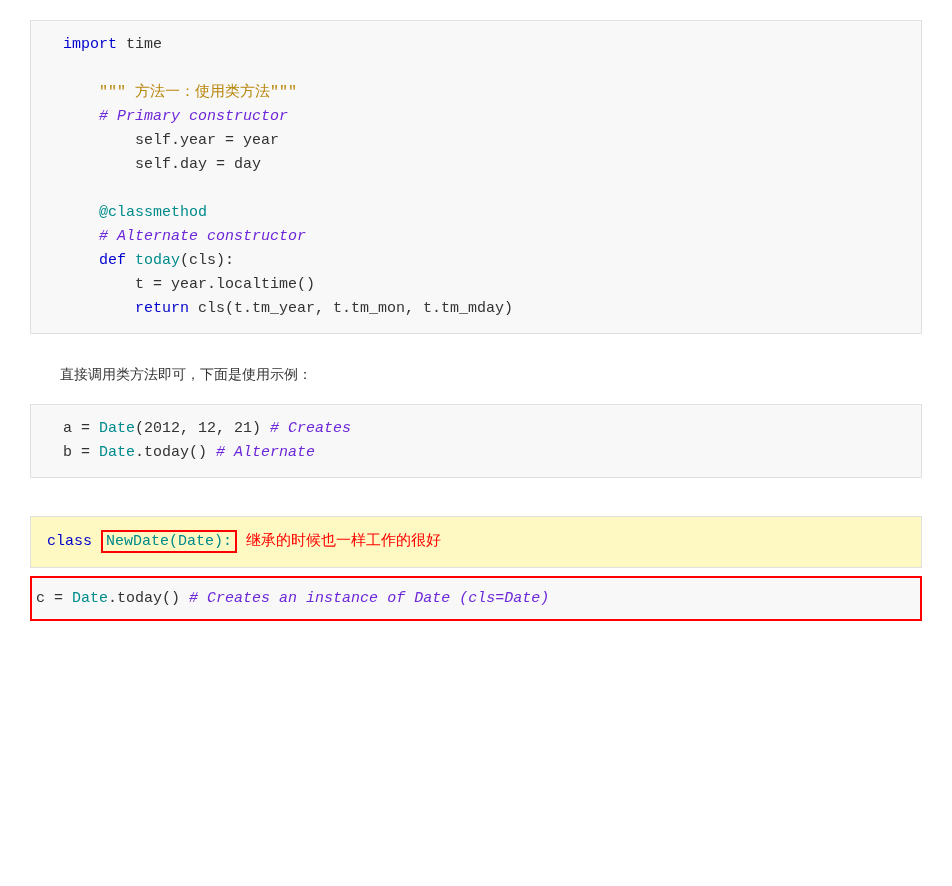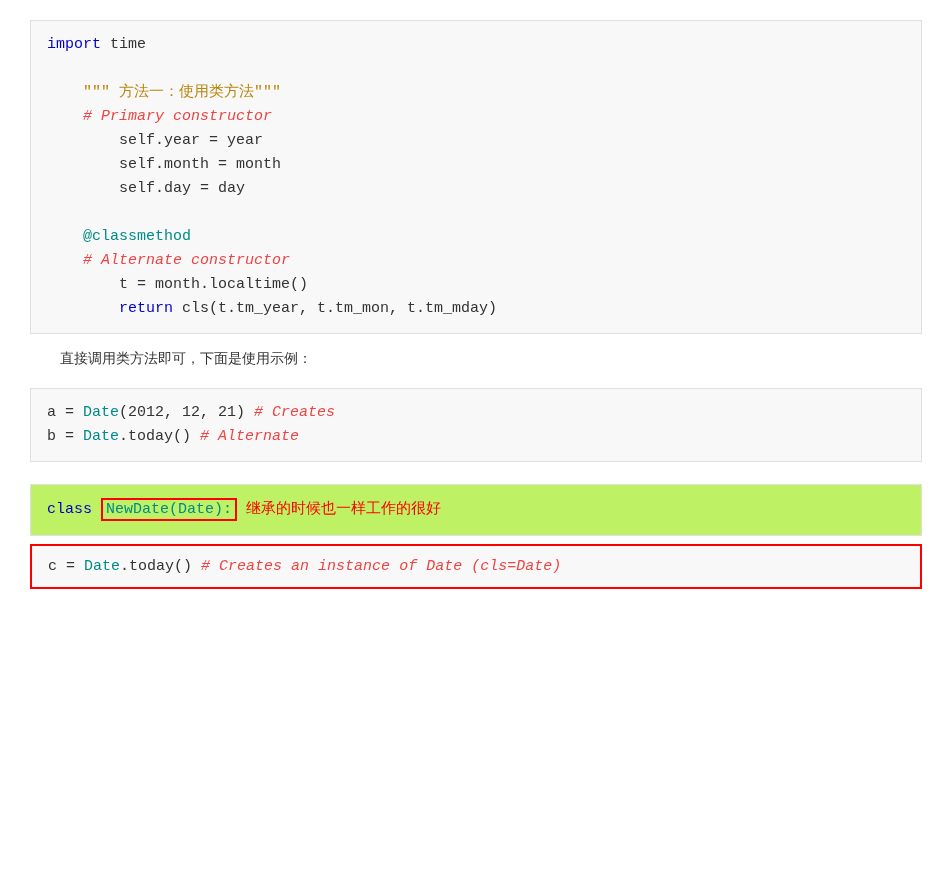--- a/index.html
+++ b/index.html
@@ -14,84 +14,84 @@
       font-size: 15px;
       width: 952px;
       min-height: 886px;
       padding: 20px 30px;
       color: #333;
     }
 
     .code-block {
       background: #f8f8f8;
       border: 1px solid #e0e0e0;
-      padding: 12px 16px;
-      margin-bottom: 6px;
+      padding: 12px 32px;
+      margin-bottom: 22px;
       font-family: 'Courier New', Courier, monospace;
       font-size: 15px;
       line-height: 1.6;
     }
 
     .prose {
       font-family: 'SimSun', 'STSong', serif;
       font-size: 14px;
       color: #333;
       padding: 10px 30px;
       margin-bottom: 10px;
     }
 
     
     .kw { color: #0000cd; } 
     .cn { color: #008b8b; } 
     .fn { color: #008b8b; } 
-    .cm { color: #ef4444; font-style: italic; } 
+    .cm { color: #6d28d9; font-style: italic; } 
     .str { color: #b8860b; } 
     .dec { color: #008b8b; } 
     .plain { color: #333; }
 
     .code-line {
       display: block;
       white-space: pre;
     }
 
     .last-code-block {
-      background: #bef264;
+      background: #fef9c3;
       border: 1px solid #e0e0e0;
       padding: 12px 16px;
       margin-bottom: 8px;
       font-family: 'Courier New', Courier, monospace;
       font-size: 15px;
       line-height: 1.7;
     }
 
     .bottom-lines-block {
       background: #f8f8f8;
       border: 2px solid #ff0000;
-      padding: 8px 16px;
+      padding: 8px 4px;
       margin-top: 6px;
       font-family: 'Courier New', Courier, monospace;
       font-size: 15px;
       line-height: 1.7;
     }
   </style>
 </head>
 <body>
 
 <div class="code-block">
   <span class="code-line"><span class="kw">import</span><span class="plain"> time</span></span>
   <span class="code-line">&nbsp;</span>
   <span class="code-line"><span class="str">    """ 方法一：使用类方法"""</span></span>
   <span class="code-line"><span class="cm">    # Primary constructor</span></span>
   <span class="code-line"><span class="plain">        self.year = year</span></span>
-  <span class="code-line"><span class="plain">        self.month = month</span></span>
   <span class="code-line"><span class="plain">        self.day = day</span></span>
   <span class="code-line">&nbsp;</span>
   <span class="code-line"><span class="plain">    </span><span class="dec">@classmethod</span></span>
   <span class="code-line"><span class="cm">    # Alternate constructor</span></span>
-  <span class="code-line"><span class="plain">        t = month.localtime()</span></span>
+  <span class="code-line"><span class="plain">    </span><span class="kw">def</span><span class="plain"> </span><span class="fn">today</span><span class="plain">(cls):</span></span>
+  <span class="code-line"><span class="plain">        t = year.localtime()</span></span>
   <span class="code-line"><span class="plain">        </span><span class="kw">return</span><span class="plain"> cls(t.tm_year, t.tm_mon, t.tm_mday)</span></span>
 </div>
 
 <div class="prose">直接调用类方法即可，下面是使用示例：</div>
 
 <div class="code-block">
   <span class="code-line"><span class="plain">a = </span><span class="cn">Date</span><span class="plain">(2012, 12, 21) </span><span class="cm"># Creates</span></span>
   <span class="code-line"><span class="plain">b = </span><span class="cn">Date</span><span class="plain">.today() </span><span class="cm"># Alternate</span></span>
 </div>
 

